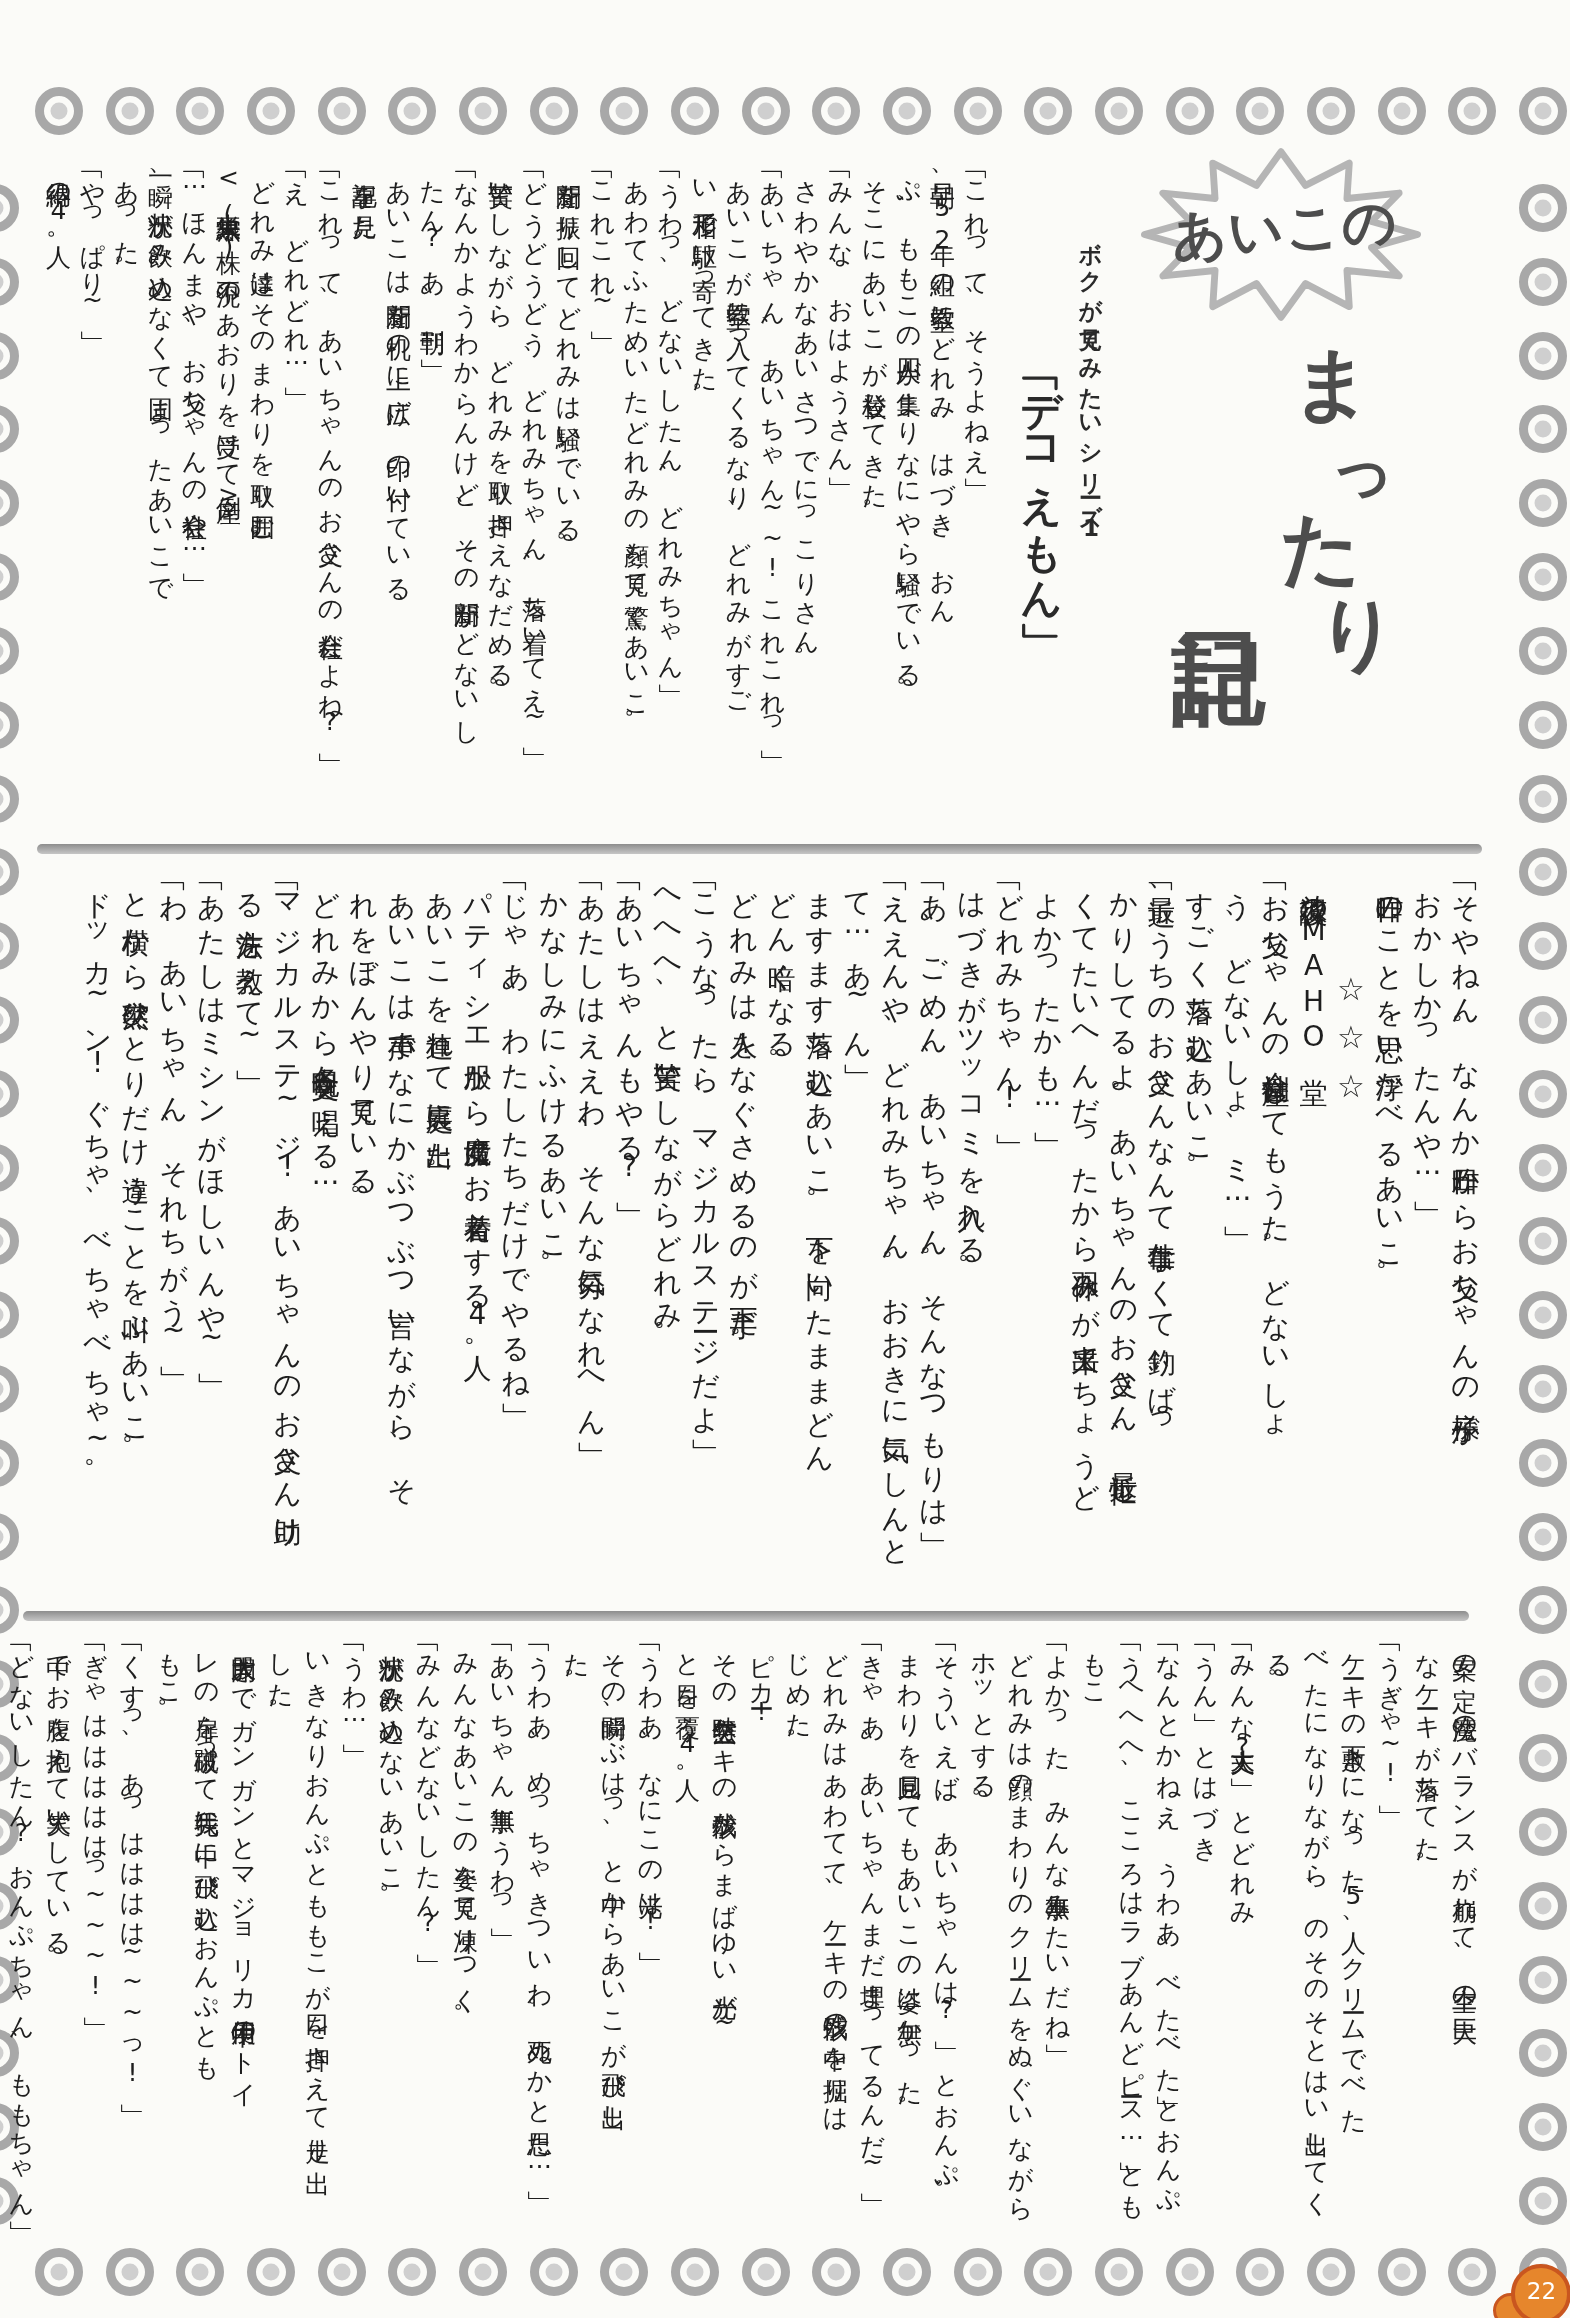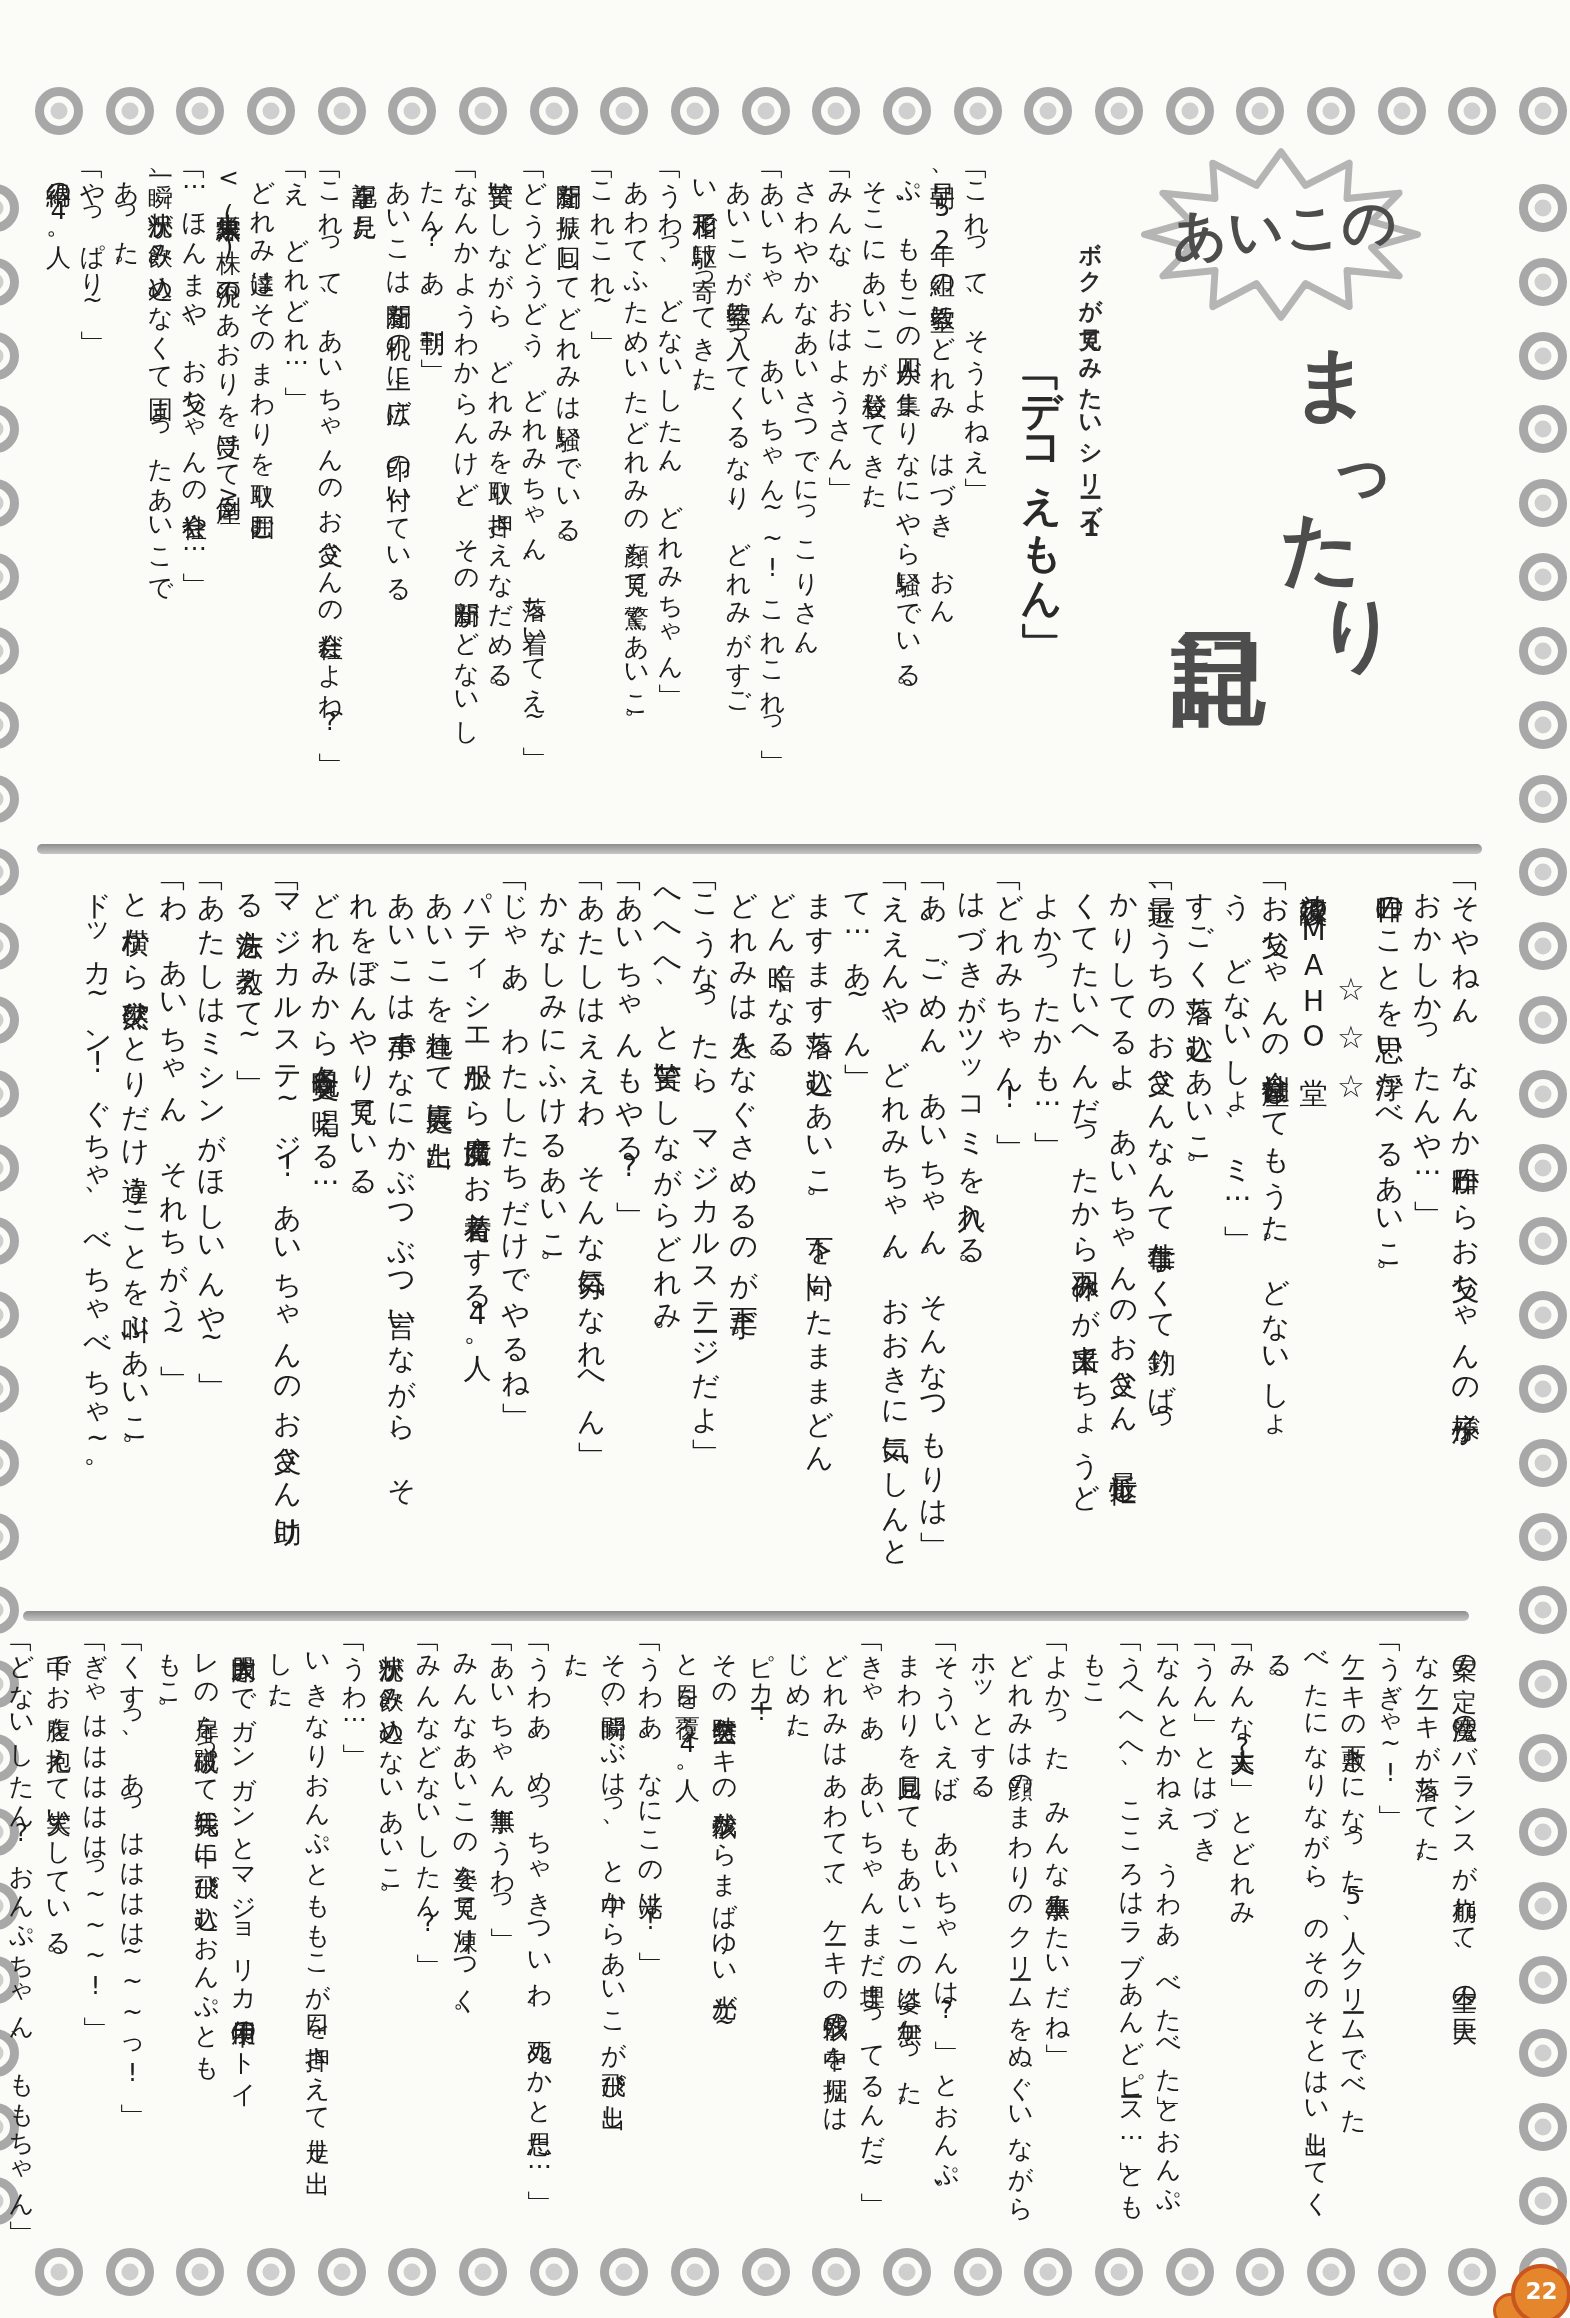--- a/index.html
+++ b/index.html
@@ -74,21 +74,21 @@
   .badge-c1 {
     position:absolute; left:18.4px; top:4.6px; width:60px; height:60px; border-radius:50%;
     background:var(--badge-fill,#e6862c); border:4.6px solid var(--badge-edge,#c9561f); box-sizing:border-box;
   }
   .badge-c2 {
     position:absolute; left:0px; top:34px; width:35px; height:35px; border-radius:50%;
     background:var(--badge-fill,#e6862c); border:3.8px solid var(--badge-edge,#c9561f); box-sizing:border-box;
   }
   .badge-num {
     position:absolute; left:18.4px; top:4.6px; width:60px; height:55px; display:flex;
-    align-items:center; justify-content:center; font-size:23px; font-weight:700; color:#fff;
+    align-items:center; justify-content:center; font-size:23px; font-weight:400; color:#fff;
   }
 </style>
 </head>
 <body>
 
 <div class="page">
 
   <div id="border-top" class="border-row">
       <span class="bcircle"></span>
       <span class="bcircle"></span>

